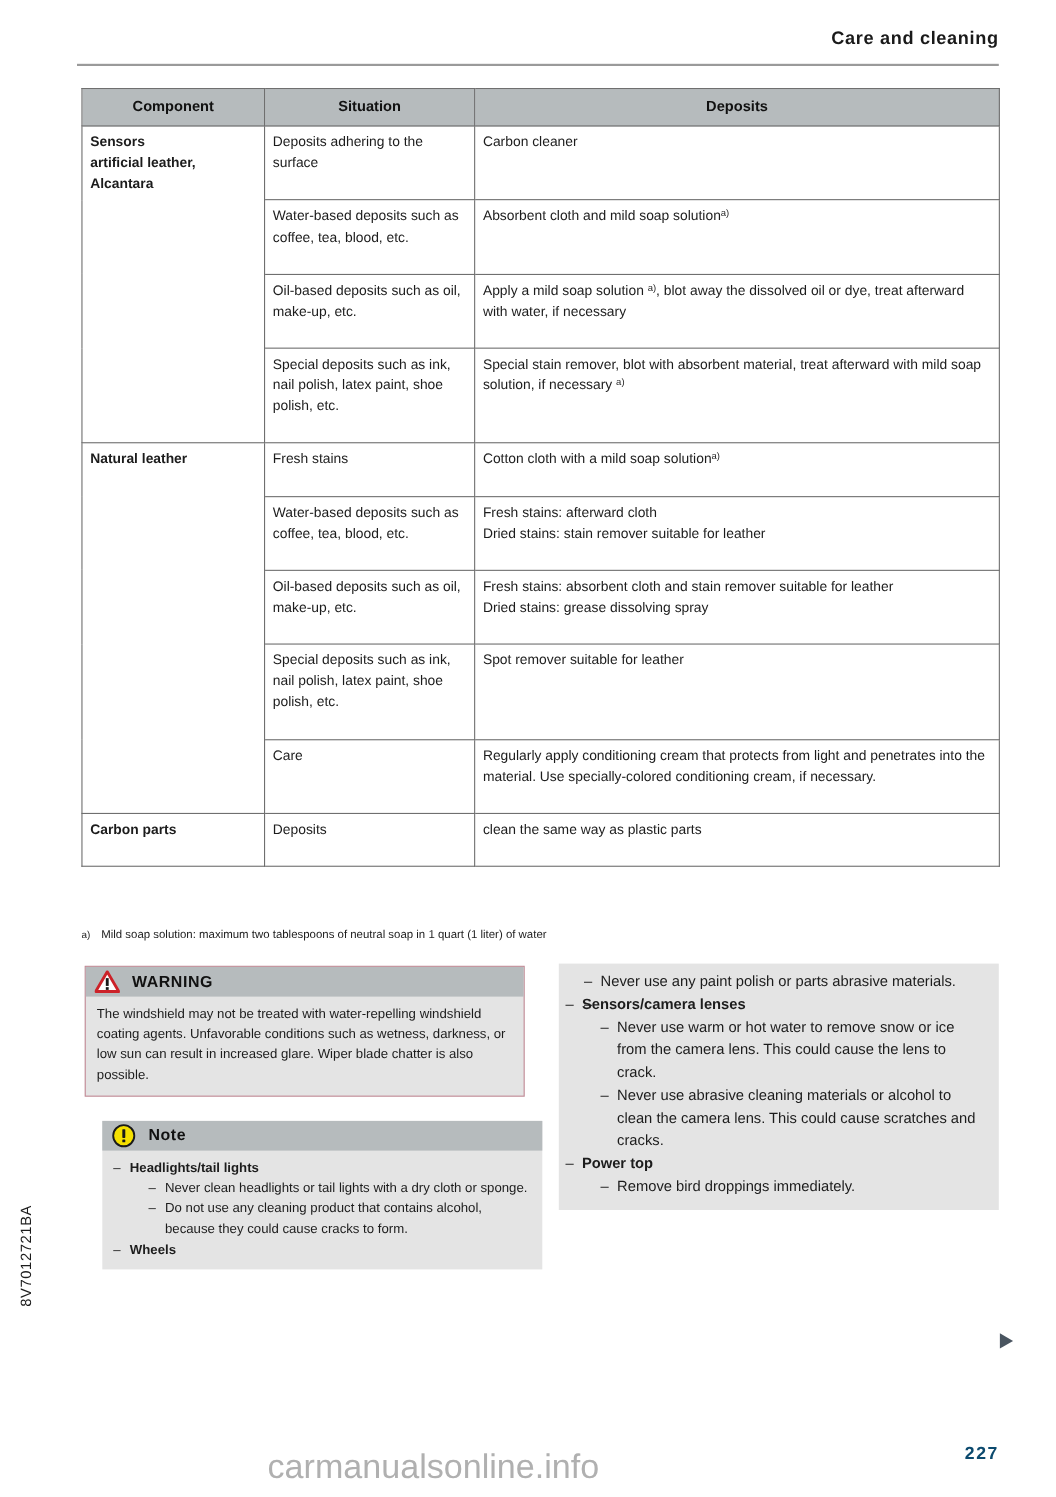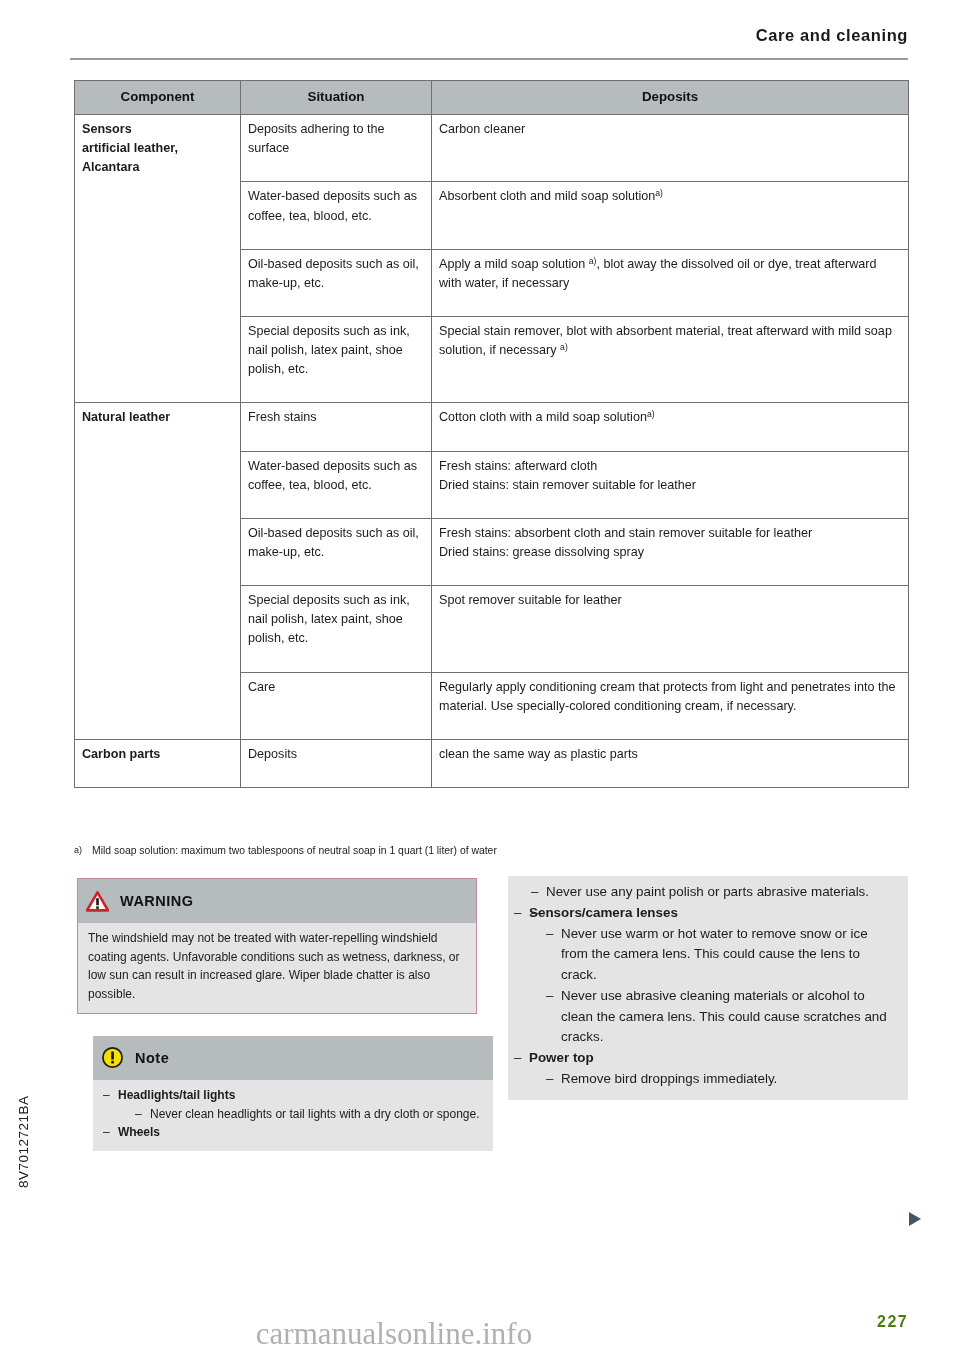--- a/index.html
+++ b/index.html
@@ -124,21 +124,21 @@
   }
   .admon.warning {
     border: 1px solid #c48a96;
     width: 400px;
   }
   .admon .bar {
     background: #b6bbbd;
     display: flex;
     align-items: center;
     padding: 3px 8px 3px 8px;
-    height: 44px;
+    height: 27px;
     box-sizing: border-box;
   }
   .admon .bar .label {
     font-weight: bold;
     font-size: 14.5px;
     letter-spacing: 0.5px;
     margin-left: 11px;
     color: #111;
   }
   .admon .body {
@@ -209,33 +209,33 @@
   
   #page-number {
     position: absolute;
     left: 0;
     top: 1313px;
     width: 908px;
     text-align: right;
     font-size: 16px;
     font-weight: bold;
     letter-spacing: 1.4px;
-    color: #4d7c0f;
+    color: #0c4a6e;
   }
 
   
   #watermark {
     position: absolute;
     left: 0;
     top: 1316px;
     width: 788px;
     text-align: center;
     font-size: 31px;
     color: #b0b0b0;
-    font-family: Liberation Serif, serif;
+    font-family: Liberation Sans, sans-serif;
     letter-spacing: 0px;
     white-space: nowrap;
   }
 </style>
 </head>
 <body>
 
 <div id="page-header">
   <span class="title">Care and cleaning</span>
 </div>
@@ -350,20 +350,21 @@
         <li>
           <span class="dash">–</span>
           <span class="head">Headlights/tail lights</span>
           <ul class="lvl2">
             <li>
               <span class="dash">–</span>
               <span>Never clean headlights or tail lights with a dry cloth or sponge.</span>
             </li>
             <li>
               <span class="dash">–</span>
+              <span>Do not use any cleaning product that contains alcohol, because they could cause cracks to form.</span>
             </li>
           </ul>
         </li>
         <li>
           <span class="dash">–</span>
           <span class="head">Wheels</span>
         </li>
       </ul>
     </div>
   </div>

